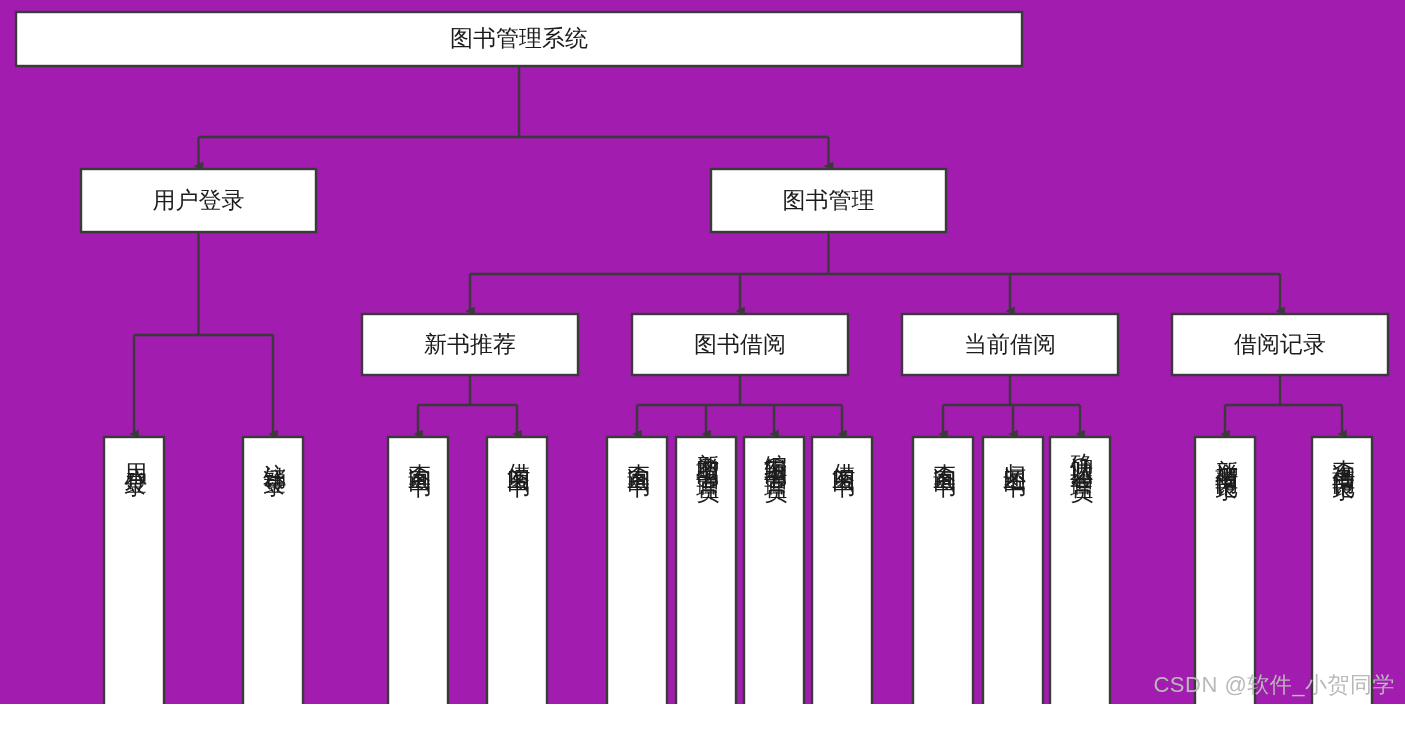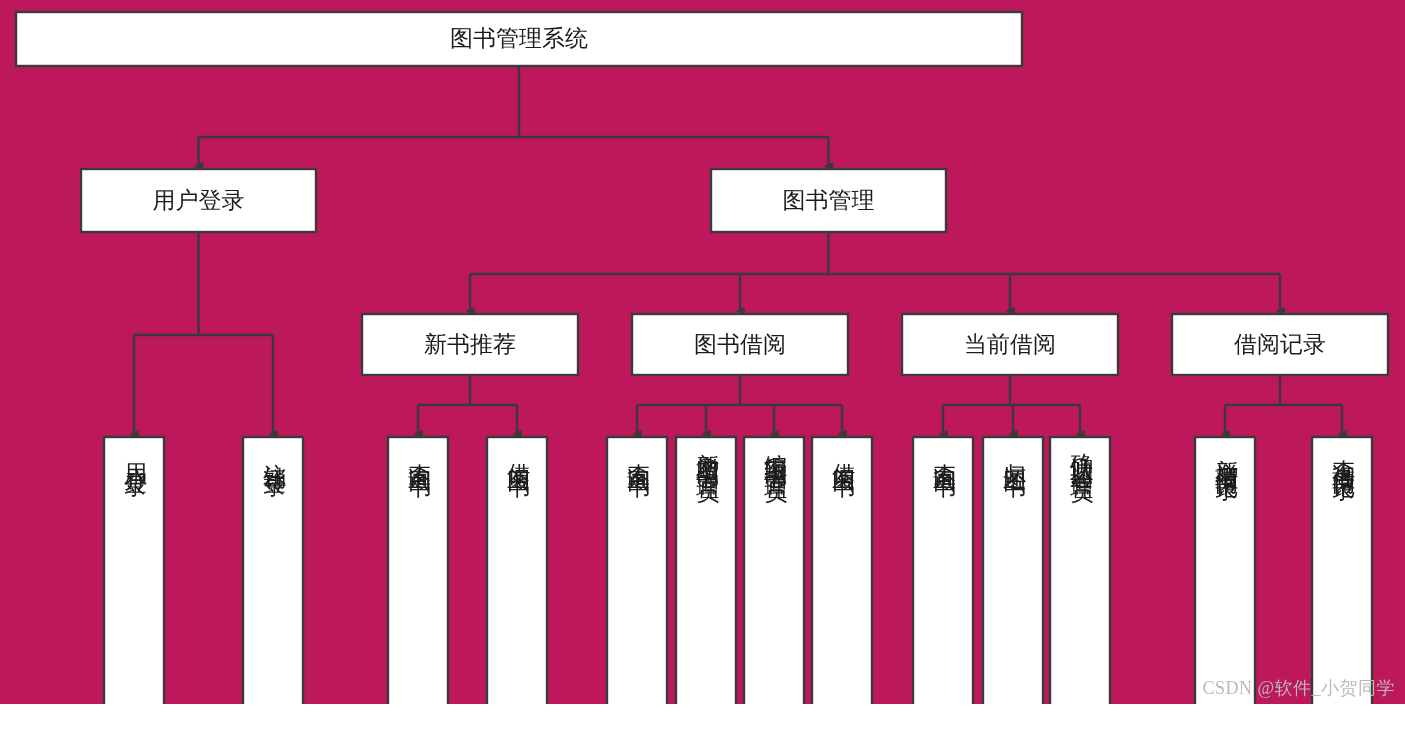--- a/index.html
+++ b/index.html
@@ -1,24 +1,24 @@
 <!DOCTYPE html>
 <html><head>
 <meta charset="utf-8">
 <style>
   html,body{margin:0;padding:0;background:#ffffff;}
   body{font-family:"Liberation Sans","DejaVu Sans",sans-serif;}
-  #page{position:relative;width:1405px;height:704px;background:#be185d;overflow:hidden;}
+  #page{position:relative;width:1405px;height:704px;background:#a21caf;overflow:hidden;}
   #diagram{position:absolute;left:0;top:0;width:1405px;height:747px;}
   .node-rect{fill:#ffffff;stroke:#3a3a3a;stroke-width:2.4;}
   .edge{stroke:#3a3a3a;stroke-width:2.4;fill:none;stroke-linecap:butt;}
   .node-label{fill:#1c1c1c;font-family:"Liberation Sans","DejaVu Sans",sans-serif;font-size:23px;text-anchor:middle;dominant-baseline:middle;}
   .node-label-vert{fill:#1c1c1c;font-family:"Liberation Sans","DejaVu Sans",sans-serif;font-size:23px;text-anchor:middle;}
-  .watermark{position:absolute;right:10px;bottom:4px;color:#b9b9b9;font-size:18px;
-             font-family:Liberation Serif, serif;white-space:nowrap;letter-spacing:.5px;}
+  .watermark{position:absolute;right:10px;bottom:4px;color:#b9b9b9;font-size:22px;
+             font-family:Liberation Sans, sans-serif;white-space:nowrap;letter-spacing:.5px;}
 </style>
 </head>
 <body>
 
 <div id="page">
   <svg id="diagram" viewBox="0 0 1405 747">
     <defs>
       <marker id="arrow" markerWidth="10" markerHeight="10" refX="4.6" refY="5" orient="auto" markerUnits="userSpaceOnUse">
         <path d="M0.4,0.2 L9.0,0.2 L4.7,9.6 z" fill="#3a3a3a"></path>
       </marker>

